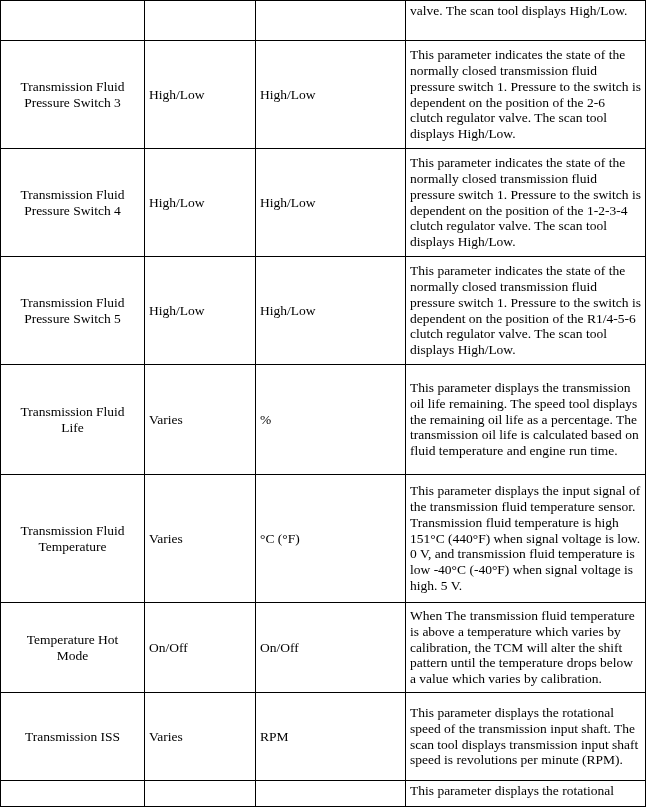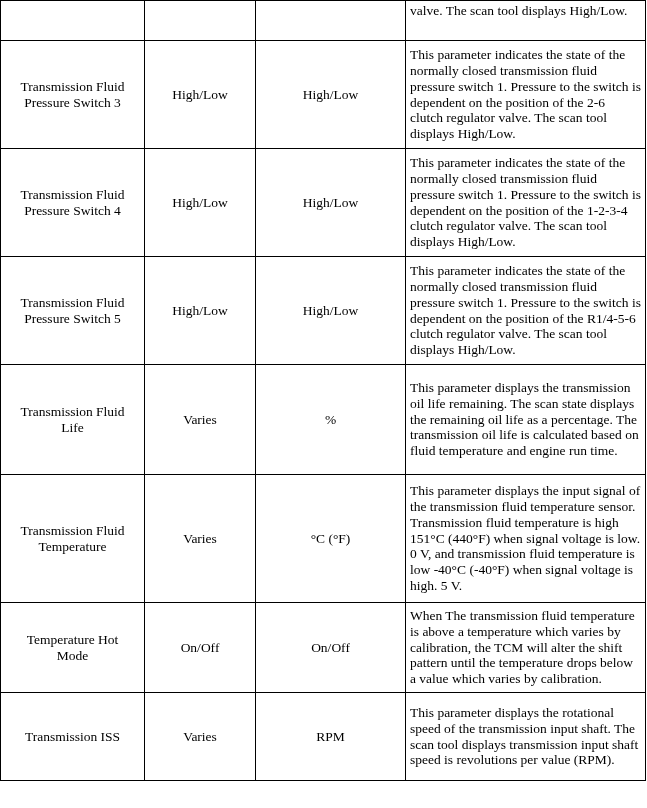--- a/index.html
+++ b/index.html
@@ -37,21 +37,21 @@
   col.c-range { width: 111px; }
   col.c-units { width: 150px; }
   col.c-desc  { width: 240px; }
 
   td.name {
     text-align: center;
     vertical-align: middle;
     padding-left: 5px;
   }
   td.range, td.units {
-    text-align: center;
+    text-align: left;
     vertical-align: middle;
   }
   td.desc {
     text-align: left;
     vertical-align: top;
     padding-left: 4px;
     padding-top: 1px;
   }
   
   tr.partial-top td.desc { vertical-align: top; }
@@ -100,21 +100,21 @@
         <td class="range">High/Low</td>
         <td class="units">High/Low</td>
         <td class="desc">This parameter indicates the state of the normally closed transmission fluid pressure switch 1. Pressure to the switch is dependent on the position of the R1/4-5-6 clutch regulator valve. The scan tool displays High/Low.</td>
       </tr>
 
       <tr style="height:110px;">
         <td class="name nowrapcell">Transmission Fluid
 Life</td>
         <td class="range">Varies</td>
         <td class="units">%</td>
-        <td class="desc">This parameter displays the transmission oil life remaining. The scan state displays the remaining oil life as a percentage. The transmission oil life is calculated based on fluid temperature and engine run time.</td>
+        <td class="desc">This parameter displays the transmission oil life remaining. The speed tool displays the remaining oil life as a percentage. The transmission oil life is calculated based on fluid temperature and engine run time.</td>
       </tr>
 
       <tr style="height:128px;">
         <td class="name nowrapcell">Transmission Fluid
 Temperature</td>
         <td class="range">Varies</td>
         <td class="units">°C (°F)</td>
         <td class="desc">This parameter displays the input signal of the transmission fluid temperature sensor. Transmission fluid temperature is high 151°C (440°F) when signal voltage is low. 0 V, and transmission fluid temperature is low -40°C (-40°F) when signal voltage is high. 5 V.</td>
       </tr>
 
@@ -123,19 +123,25 @@
 Mode</td>
         <td class="range">On/Off</td>
         <td class="units">On/Off</td>
         <td class="desc">When The transmission fluid temperature is above a temperature which varies by calibration, the TCM will alter the shift pattern until the temperature drops below a value which varies by calibration.</td>
       </tr>
 
       <tr style="height:88px;">
         <td class="name nowrapcell">Transmission ISS</td>
         <td class="range">Varies</td>
         <td class="units">RPM</td>
-        <td class="desc">This parameter displays the rotational speed of the transmission input shaft. The scan tool displays transmission input shaft speed is revolutions per value (RPM).</td>
+        <td class="desc">This parameter displays the rotational speed of the transmission input shaft. The scan tool displays transmission input shaft speed is revolutions per minute (RPM).</td>
       </tr>
 
+      <tr class="partial-bottom" style="height:26px;">
+        <td class="name nowrapcell"></td>
+        <td class="range"></td>
+        <td class="units"></td>
+        <td class="desc">This parameter displays the rotational</td>
+      </tr>
 
     </tbody>
   </table>
 </div>
 
 </body></html>

